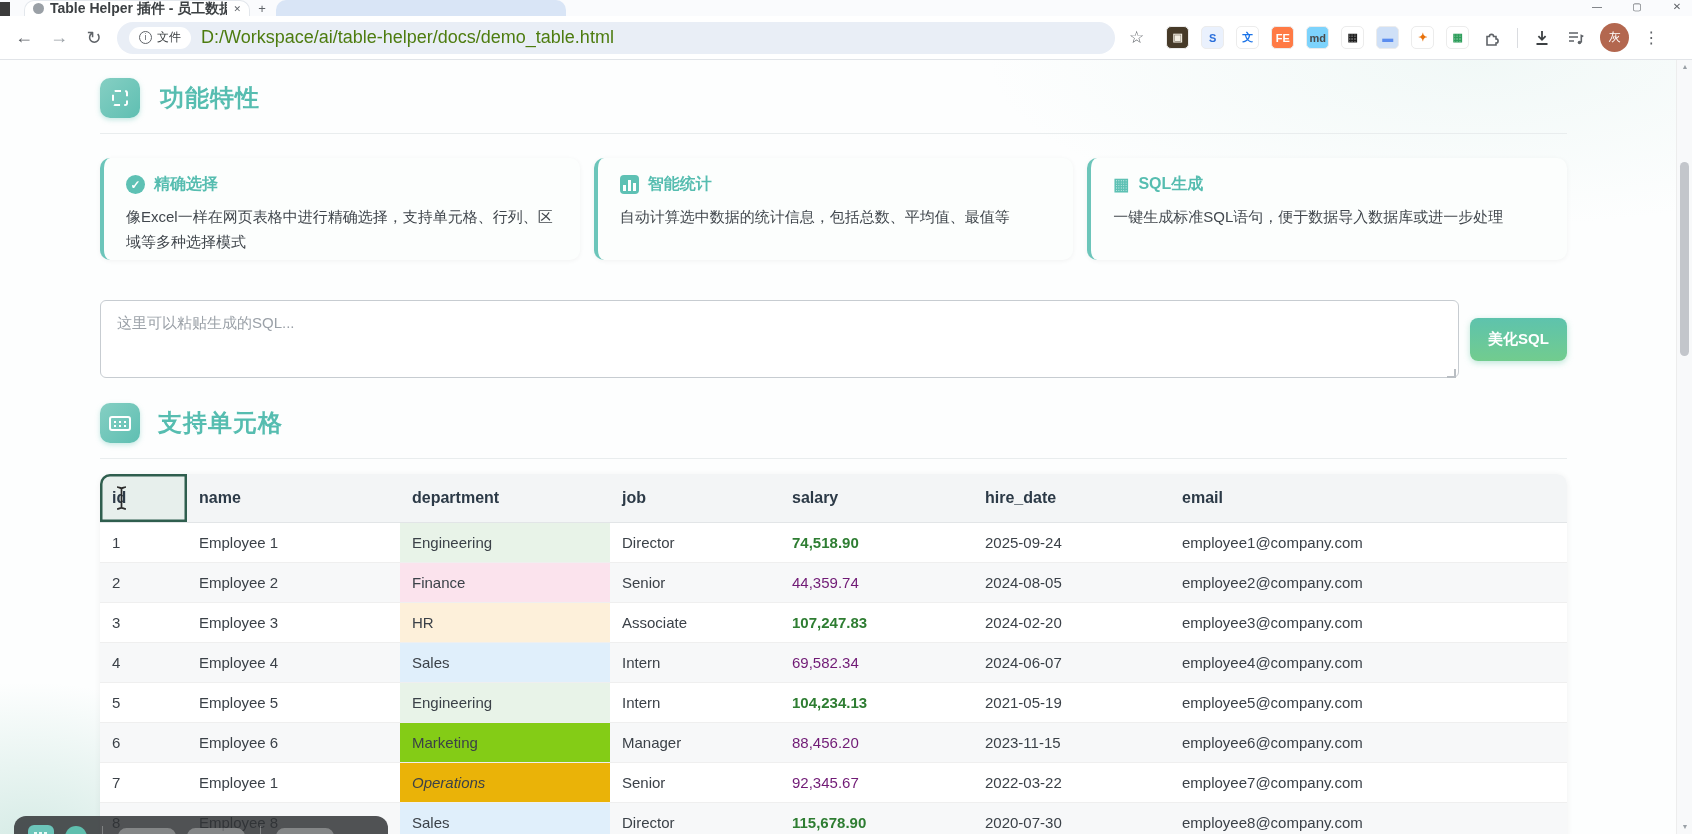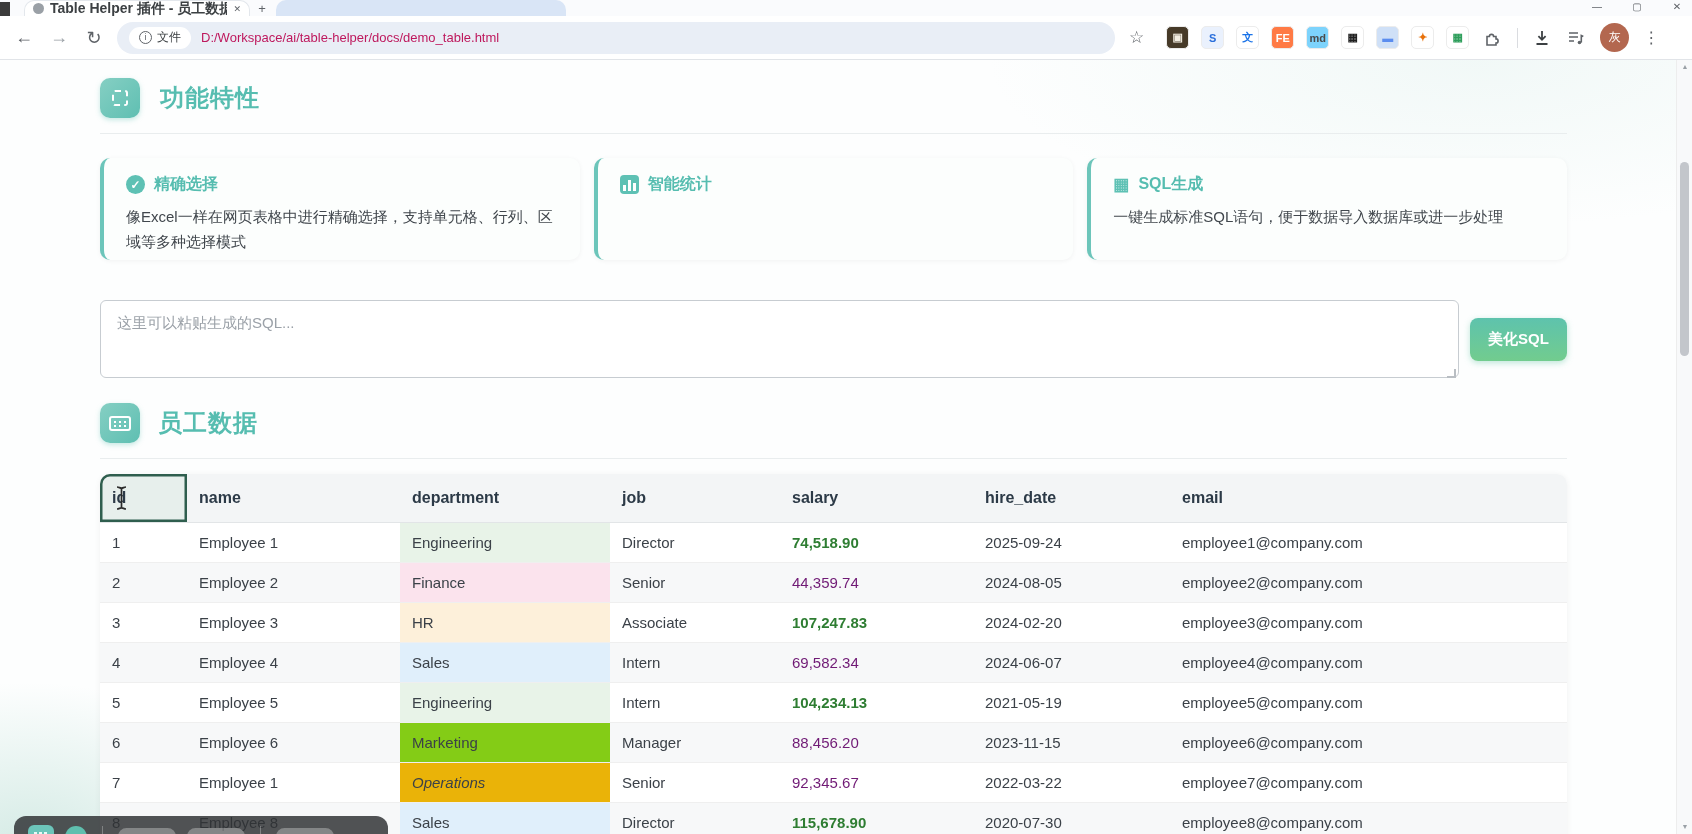--- a/index.html
+++ b/index.html
@@ -24,21 +24,21 @@
   .toolbar { position:absolute; top:16px; left:0; width:1692px; height:44px; background:#fff;
              border-bottom:1px solid #e1e4e8; display:flex; align-items:center; }
   .nav-ic { font-size:18px; color:#5f6368; width:22px; text-align:center; margin-left:13px; }
   .nav-ic.fwd { color:#9aa0a6; }
   .omnibox { margin-left:12px; width:998px; height:32px; background:#e9eef6; border-radius:16px;
              display:flex; align-items:center; padding:0 12px; gap:10px; }
   .chip { background:#fff; border-radius:11px; height:22px; display:flex; align-items:center; gap:5px; padding:0 10px; }
   .info-circle { width:13px; height:13px; border:1.4px solid #5f6368; border-radius:50%; color:#5f6368;
                  font-size:9px; line-height:11px; text-align:center; font-style:normal; }
   .chip-label { font-size:12px; color:#3c4043; }
-  .url { font-size:13px; color:#be185d; white-space:nowrap; overflow:hidden; }
+  .url { font-size:18px; color:#4d7c0f; white-space:nowrap; overflow:hidden; }
   .star { font-size:17px; color:#5f6368; margin-left:14px; }
   .ext-row { display:flex; align-items:center; gap:12px; margin-left:22px; }
   .ext-ic { width:23px; height:23px; border-radius:5px; display:flex; align-items:center; justify-content:center;
             font-size:11px; font-weight:bold; border:1px solid #ececec; }
   .puzzle { margin-left:14px; }
   .tool-sep { width:1px; height:20px; background:#dadce0; margin-left:14px; }
   .dl-ic, .plist-ic { margin-left:14px; }
   .avatar { width:29px; height:29px; border-radius:50%; background:#b3674f; color:#fff; font-size:12px;
             display:flex; align-items:center; justify-content:center; margin-left:14px; }
   .kebab { font-size:16px; color:#5f6368; margin-left:14px; width:14px; text-align:center; }
@@ -211,20 +211,21 @@
       </div>
       <div class="card">
         <div class="card-title">
           <span class="bars-ic">
               <i></i>
               <i></i>
               <i></i>
             </span>
           <span>智能统计</span>
         </div>
+        <div class="card-desc">自动计算选中数据的统计信息，包括总数、平均值、最值等</div>
       </div>
       <div class="card">
         <div class="card-title">
           <i class="tbl-ic">▦</i>
           <span>SQL生成</span>
         </div>
         <div class="card-desc">一键生成标准SQL语句，便于数据导入数据库或进一步处理</div>
       </div>
     </div>
 
@@ -235,21 +236,21 @@
       </div>
       <button class="beautify-btn">美化SQL</button>
     </div>
 
     <div class="sec-head second">
       <div class="sec-icon">
           <div class="kbd-ic">
             <div class="dots"></div>
           </div>
         </div>
-      <div class="sec-title">员工数据</div>
+      <div class="sec-title">支持单元格</div>
     </div>
     <div class="divider"></div>
 
     <table>
       <colgroup>
         <col class="c-id">
           <col class="c-name">
           <col class="c-department">
           <col class="c-job">
         <col class="c-salary">

